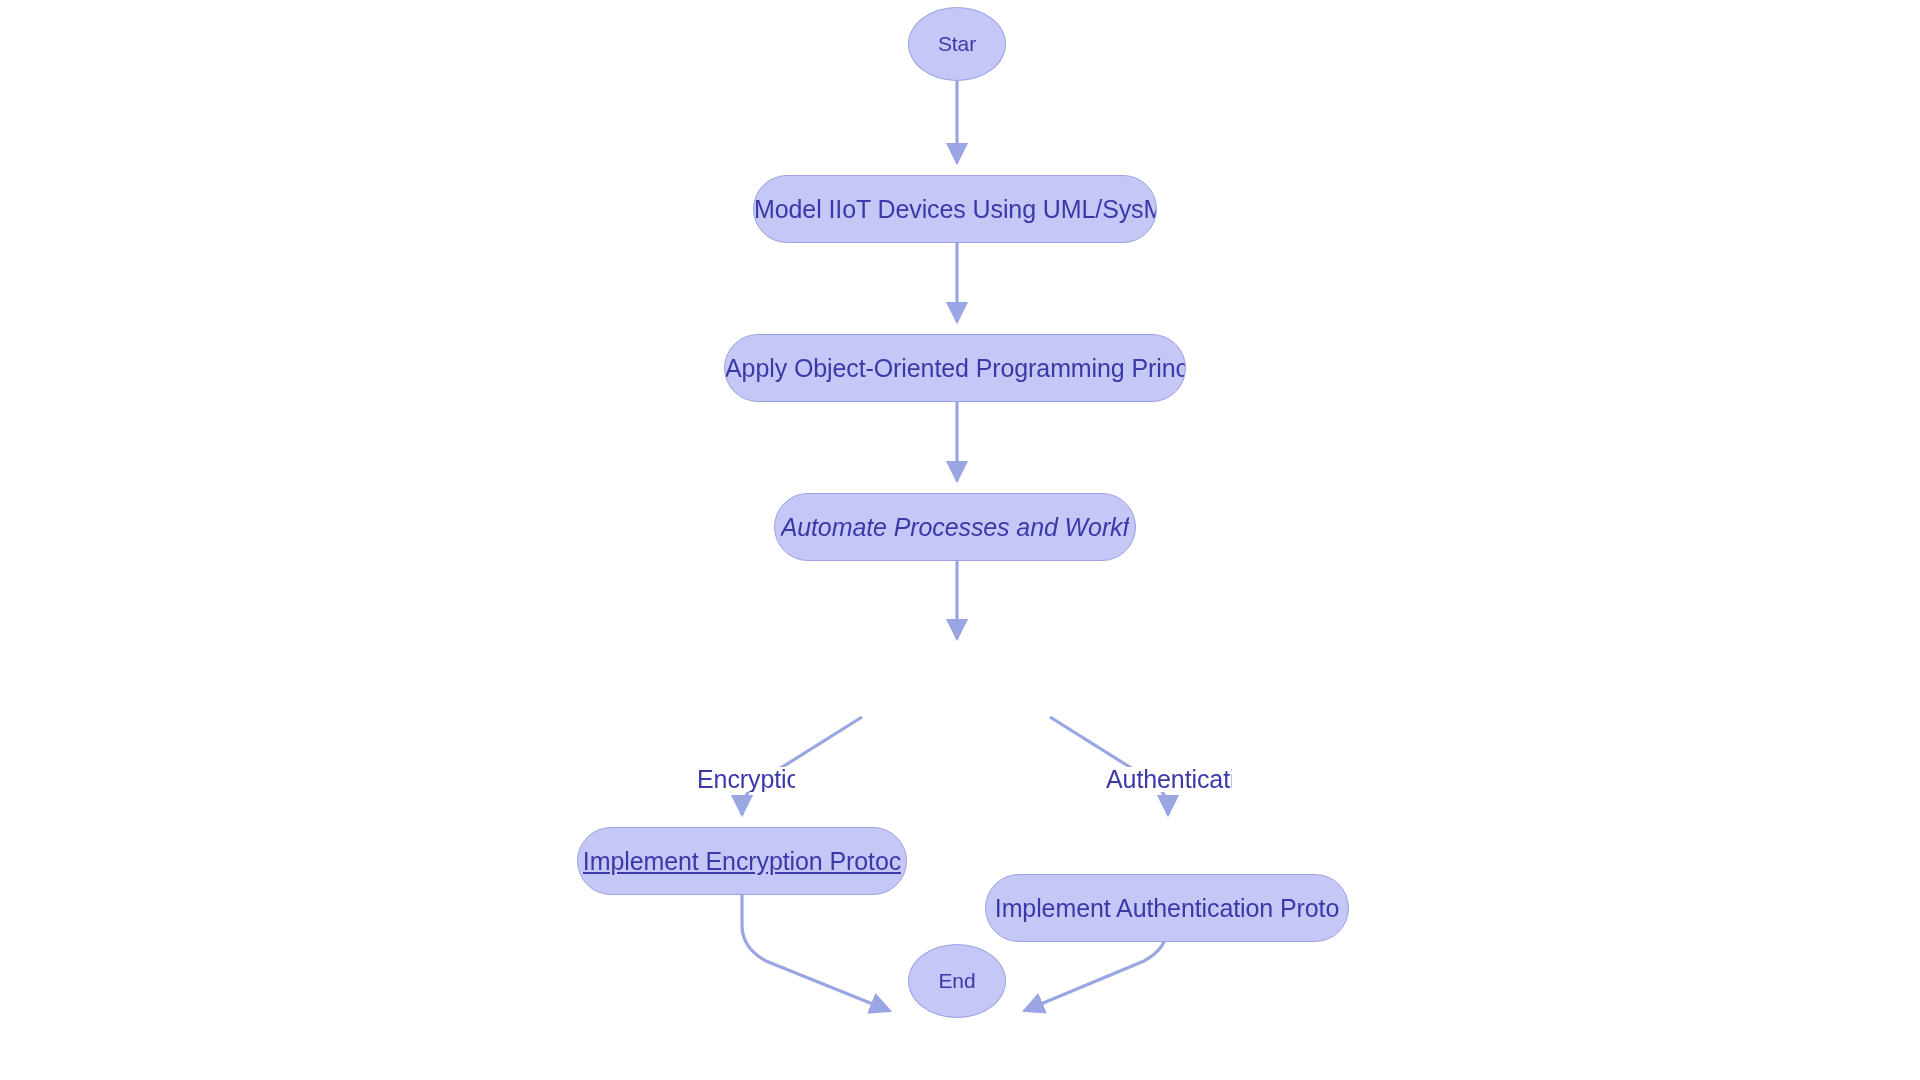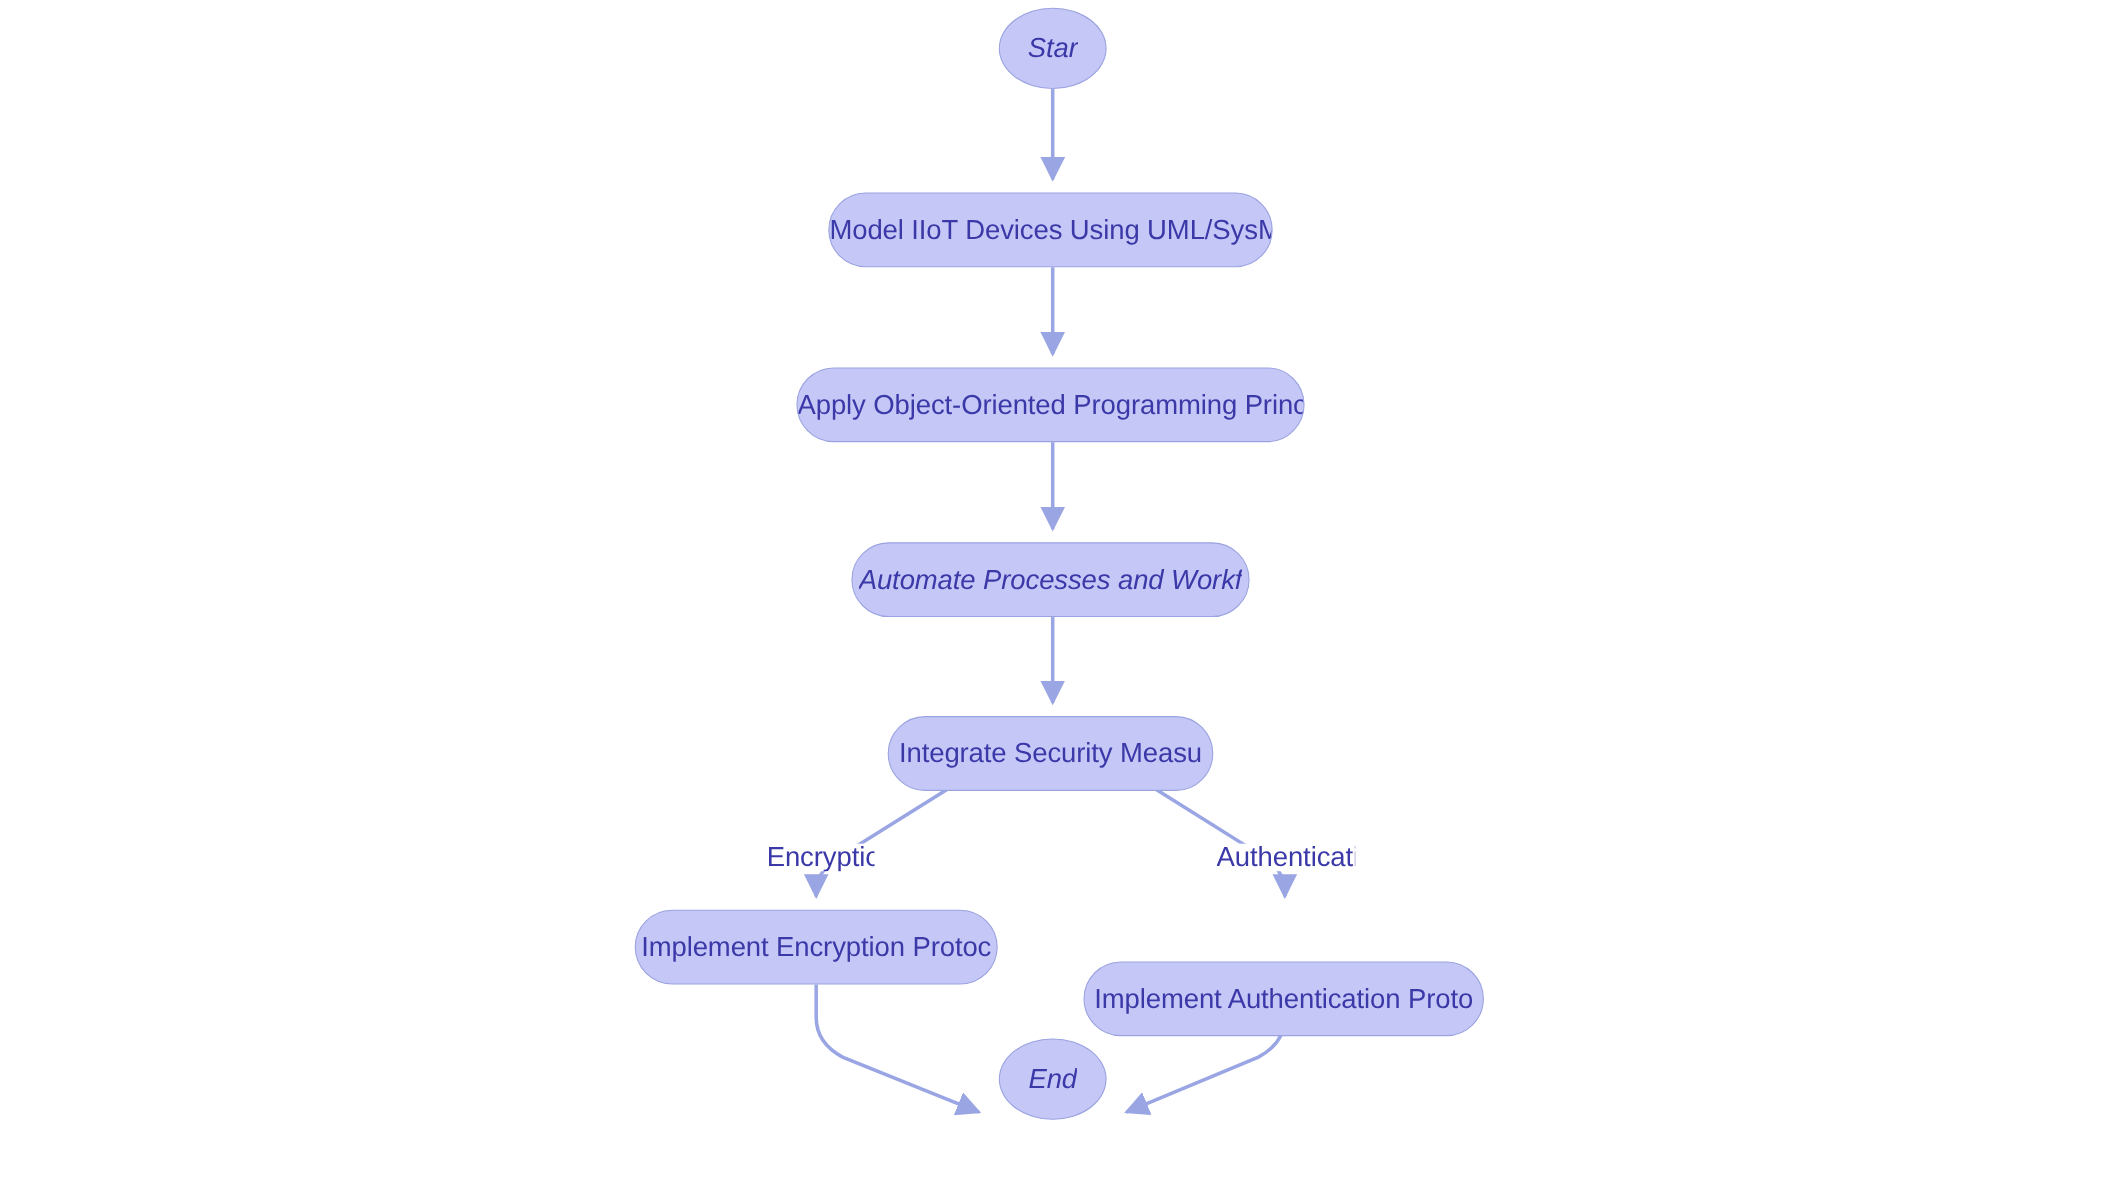--- a/index.html
+++ b/index.html
@@ -66,22 +66,21 @@
 
   
   .node.stadium {
     border-radius: 999px;
     font-size: 25px;
   }
 
   
   .node.circle {
     border-radius: 50%;
-    font-size: 25px;
-    font-style: italic;
+    font-size: 21px;
   }
 
   
   .edge-label {
     position: absolute;
     z-index: 3;
     color: #3b38a8;
     font-size: 25px;
     white-space: nowrap;
     overflow: hidden;
@@ -137,25 +136,22 @@
     </div>
 
     <div class="node stadium" style="left:724px; top:334px; width:462px; height:68px;">
       <span class="node-label">Apply Object-Oriented Programming Princi</span>
     </div>
 
     <div class="node stadium" style="left:774px; top:493px; width:362px; height:68px;font-style:italic;">
       <span class="node-label">Automate Processes and Workf</span>
     </div>
 
-    <div class="node stadium" style="left:807px; top:651px; width:296px; height:68px;">
-      <span class="node-label">Integrate Security Measu</span>
-    </div>
 
-    <div class="node stadium" style="left:577px; top:827px; width:330px; height:68px;">
+    <div class="node stadium" style="left:577px; top:827px; width:330px; height:68px;text-decoration:underline;">
       <span class="node-label">Implement Encryption Protoc</span>
     </div>
 
     <div class="node stadium" style="left:985px; top:874px; width:364px; height:68px;">
       <span class="node-label">Implement Authentication Proto</span>
     </div>
 
     <div class="node circle" style="left:908px; top:944px; width:98px; height:74px;">
       <span class="node-label">End</span>
     </div>

